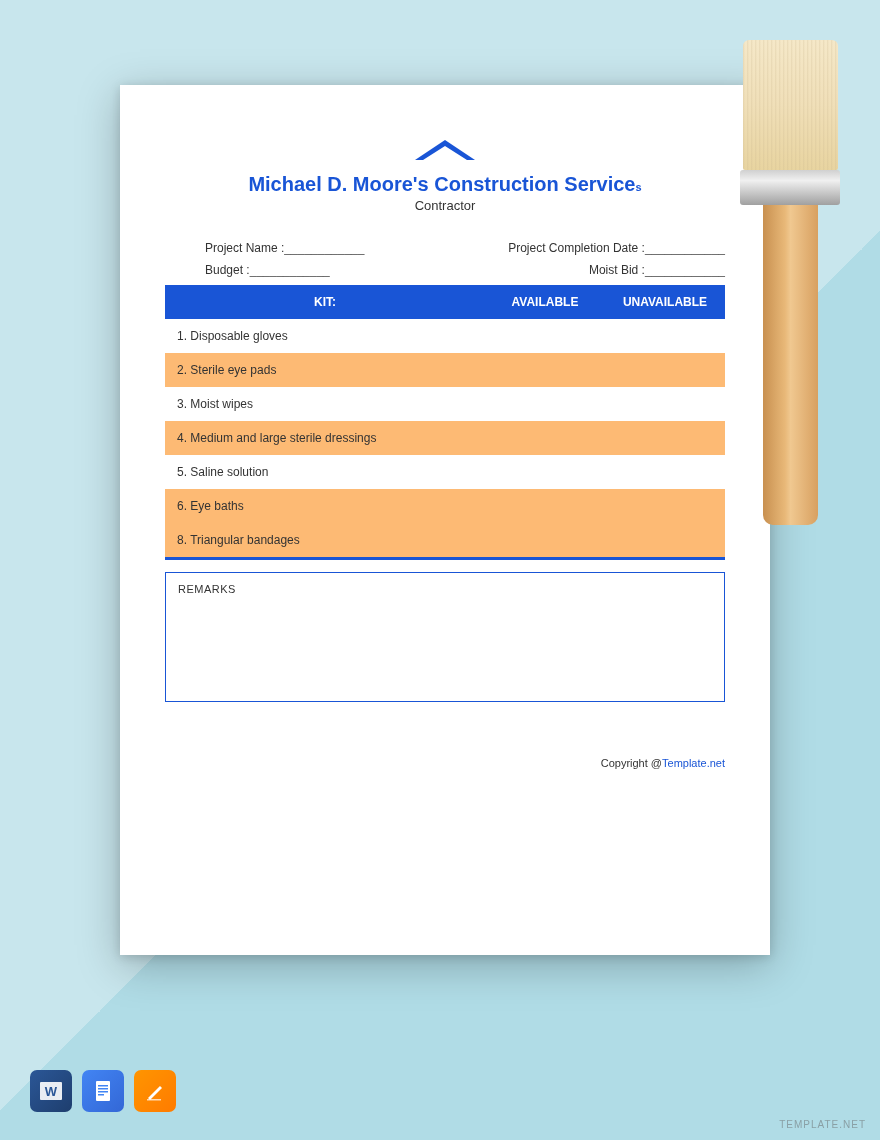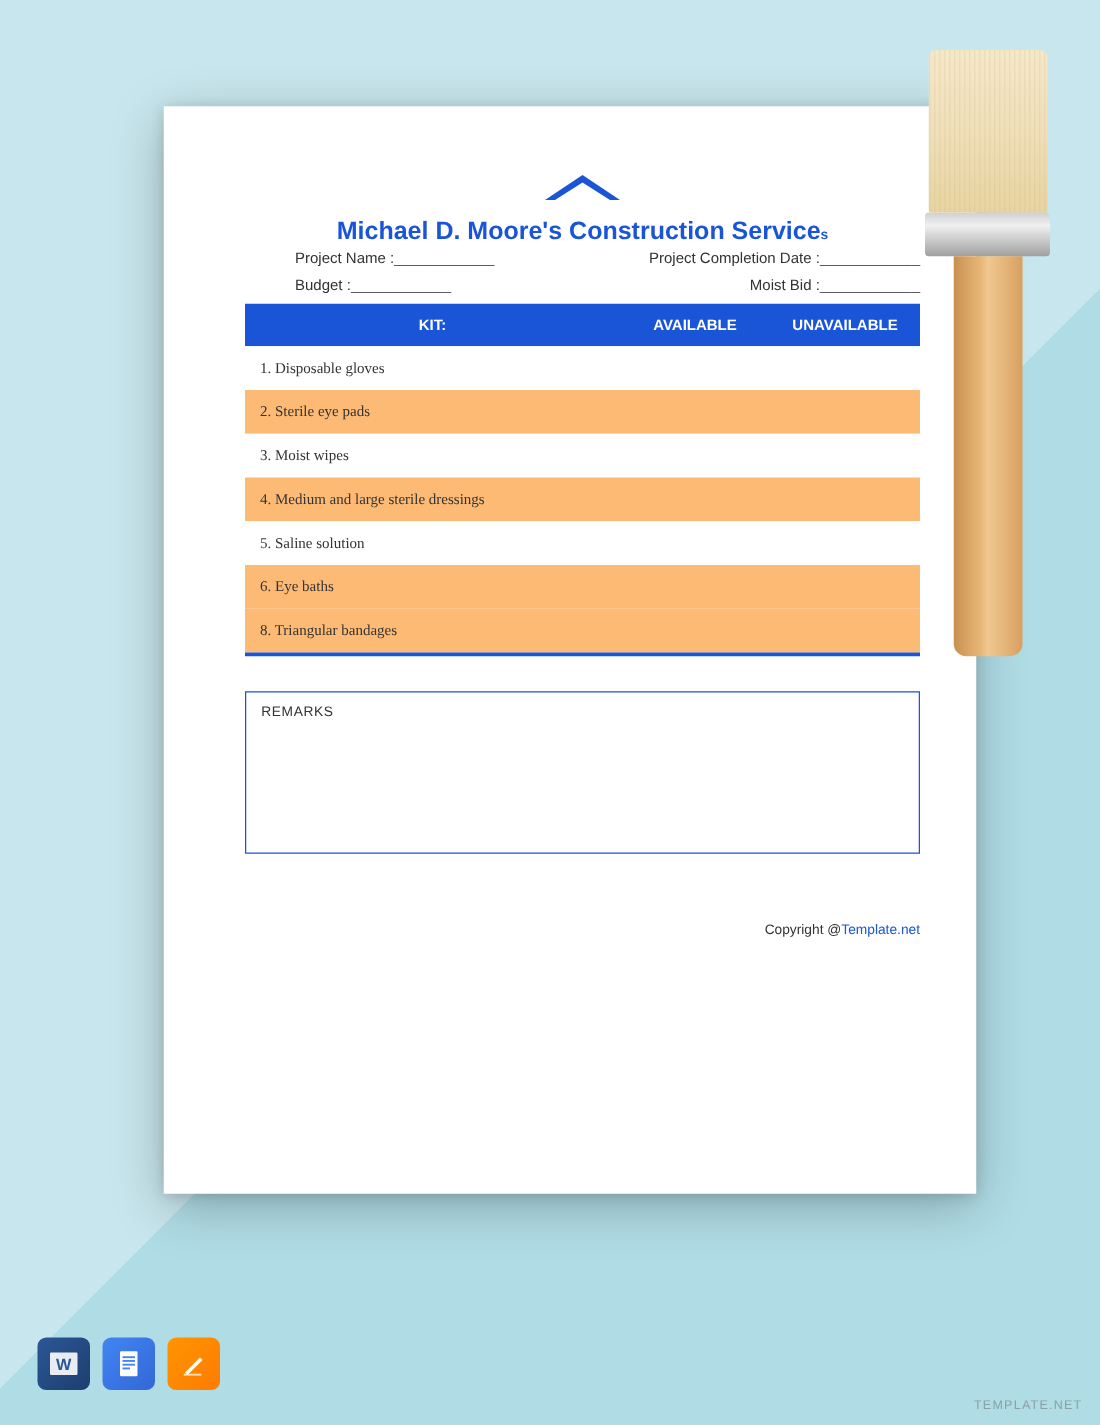--- a/index.html
+++ b/index.html
@@ -44,26 +44,26 @@
   .brush-handle {
     width: 55px;
     height: 320px;
     background: linear-gradient(90deg, #c89050 0%, #e8b878 40%, #f0c890 50%, #d8a060 100%);
     margin: 0 auto;
     border-radius: 0 0 10px 10px;
   }
   .document {
     position: absolute;
     top: 85px;
-    left: 131px;
+    left: 120px;
     width: 650px;
     height: 870px;
     background: #ffffff;
     box-shadow: 0 10px 40px rgba(0,0,0,0.25), 0 2px 10px rgba(0,0,0,0.15);
-    padding: 50px 45px 30px 65px;
+    padding: 50px 45px 30px 45px;
   }
   .logo-icon { text-align: center; margin-bottom: 4px; }
   .logo-icon svg { width: 80px; height: 30px; }
   .company-name {
     text-align: center;
     color: #1955d6;
     font-weight: bold;
     font-size: 20px;
     margin-bottom: 2px;
   }
@@ -88,27 +88,26 @@
     font-weight: bold;
     text-align: center;
     padding: 10px 12px;
   }
   .checklist-table th.col-avail, .checklist-table th.col-unavail { text-align: center; width: 120px; }
   .checklist-table td {
     font-size: 12px;
     color: #333;
     padding: 10px 12px;
     background: #fff;
-    font-family: Liberation Serif, serif;
   }
   .checklist-table tr.odd td { background: #fdba74; }
   .table-divider { height: 3px; background: #1955d6; margin-top: 0; }
   .remarks-box {
     border: 1.5px solid #1955d6;
-    margin-top: 28px;
+    margin-top: 12px;
     padding: 10px 12px;
     height: 130px;
   }
   .remarks-label { font-size: 11px; color: #333; font-weight: normal; letter-spacing: 0.5px; }
   .copyright { text-align: right; font-size: 11px; color: #333; margin-top: 55px; }
   .copyright .tlink { color: #1955d6; }
   .app-icons {
     position: absolute;
     bottom: 28px;
     left: 30px;
@@ -148,20 +147,21 @@
 
   <div class="logo-icon">
     <svg viewBox="0 0 80 30">
       <path d="M 10 25 L 40 5 L 70 25 L 62 25 L 40 11 L 18 25 Z" fill="#1955d6"></path>
     </svg>
   </div>
 
   <div class="company-name">
     <span>Michael D. Moore's Construction Service</span><span class="small-s">s</span>
   </div>
+  <div class="subtitle">Contractor</div>
 
   <div class="form-row">
     <div class="form-field">
       <span>Project Name :</span>
       <span class="form-blank"> ____________</span>
     </div>
     <div class="form-field">
       <span>Project Completion Date :</span>
       <span class="form-blank"> ____________</span>
     </div>

